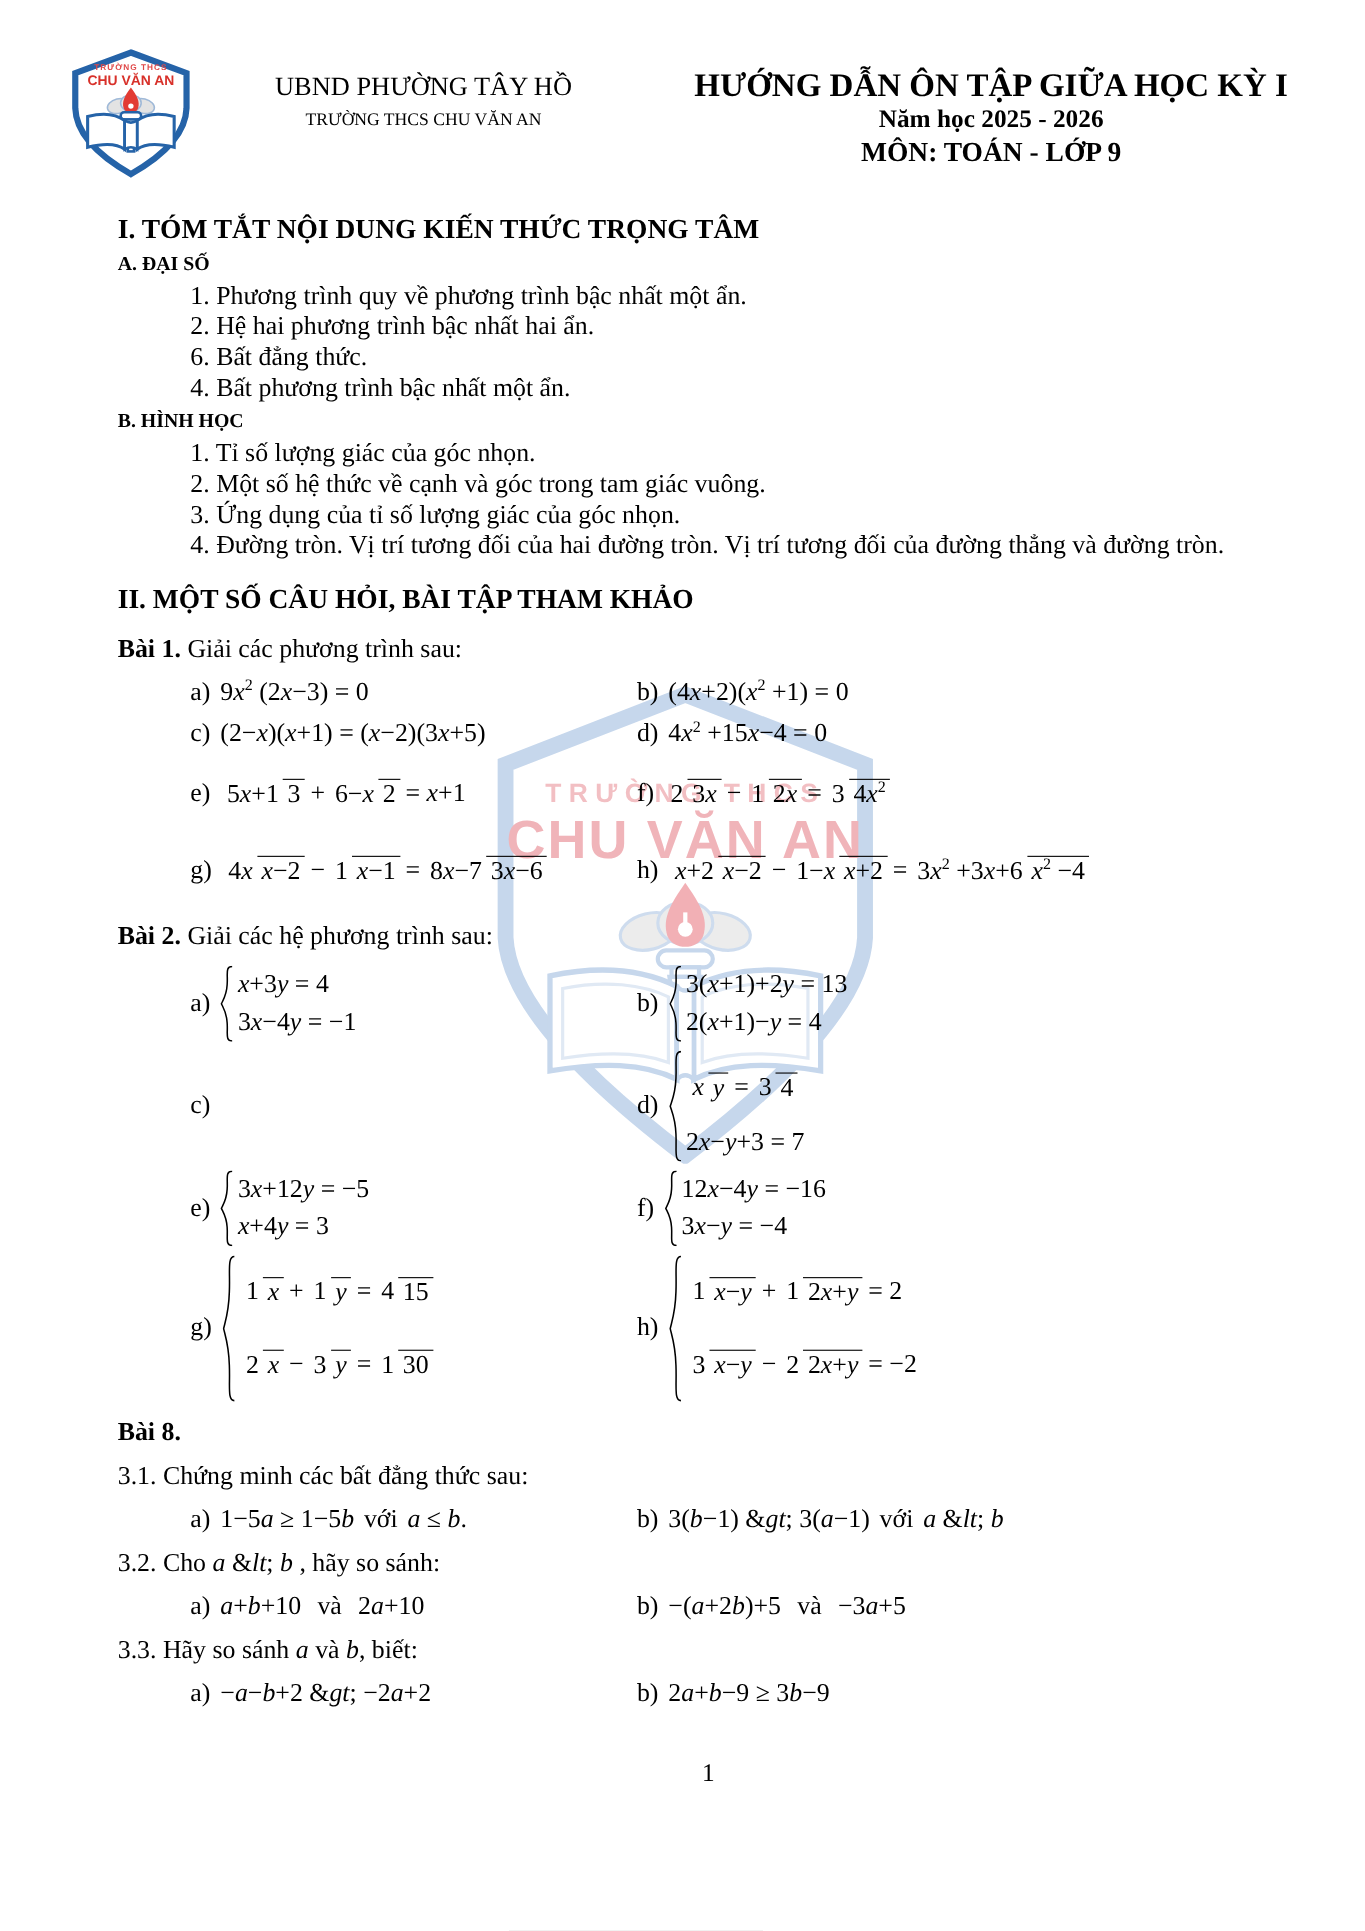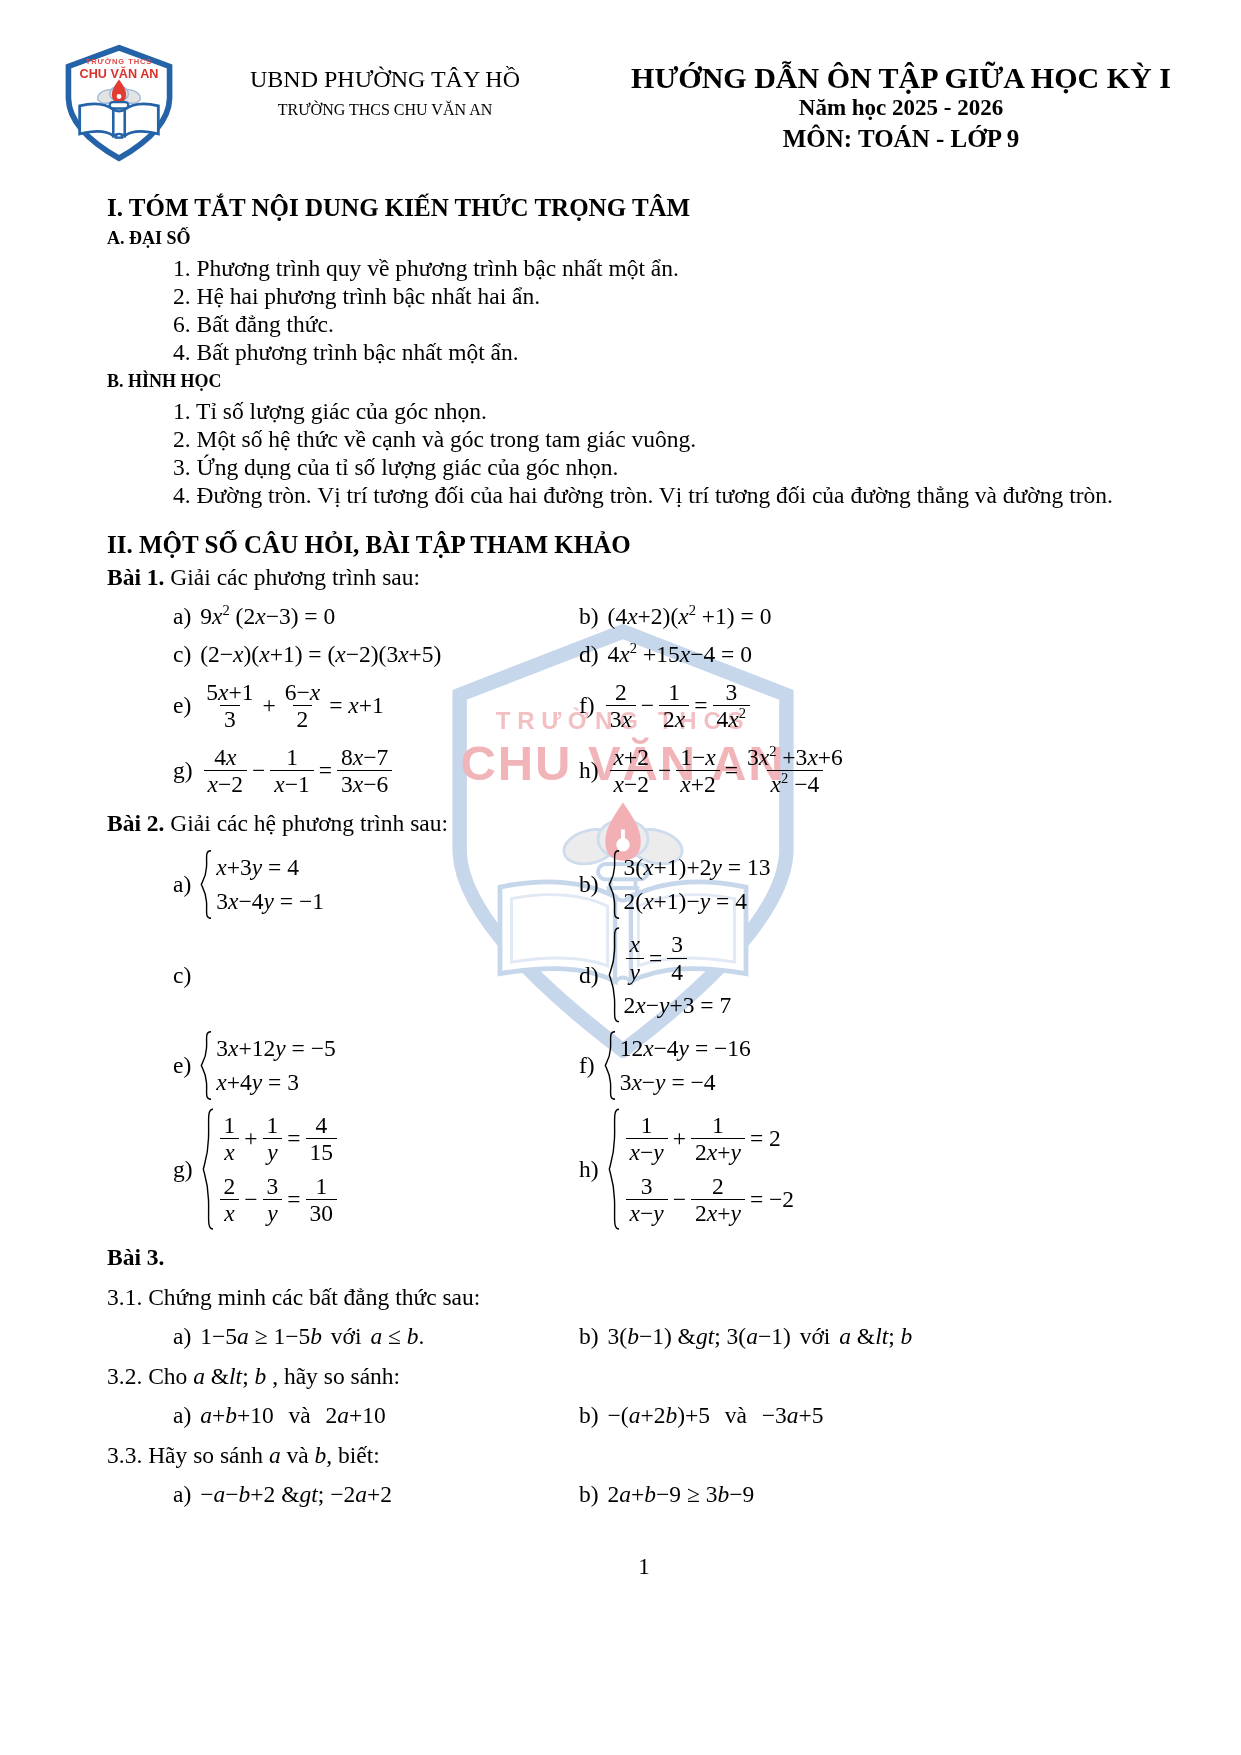--- a/index.html
+++ b/index.html
@@ -16,34 +16,34 @@
   .hdr-right{width:600px;margin-left:auto;margin-top:18px;text-align:center;font-weight:bold;}
   .hdr-right .l1{font-size:30px;line-height:31px;}
   .hdr-right .l2{font-size:23px;line-height:30px;}
   .hdr-right .l3{font-size:25px;line-height:31px;text-align:center;}
   
   .content{position:relative;z-index:1;padding:26px 60px 0 107px;font-size:23.5px;}
   .sec-title{font-weight:bold;font-size:25px;line-height:31px;margin:0;}
   .part-title{font-weight:bold;font-size:18px;line-height:31px;margin:0;}
   .list-item{margin:0;line-height:28px;text-indent:66px;}
   .sec2-title{font-weight:bold;font-size:25px;line-height:31px;margin:20px 0 0 0;}
-  .bai-title{margin:2px 0 0 0;line-height:30px;}
+  .bai-title{margin:14px 0 0 0;line-height:30px;}
   .bai-title b{font-weight:bold;}
   
   .ex-row{display:flex;align-items:center;margin:11px 0;}
   .ex-row.tall{margin:16px 0;}
   .ex-item{display:flex;align-items:center;gap:9px;}
   .col-l{flex:0 0 472px;padding-left:66px;box-sizing:border-box;}
   .col-r{flex:1;}
   .lbl{white-space:pre;}
   
   .math-line{display:inline-flex;align-items:center;gap:3px;white-space:pre;}
   .math-line .m{white-space:pre;}
   .math-line .vn{white-space:pre;font-style:normal;}
-  .frac{display:inline-flex;flex-direction:column;align-items:center;line-height:1.12;margin:0 2px;text-align:right;}
+  .frac{display:inline-flex;flex-direction:row;align-items:center;line-height:1.12;margin:16px 2px;text-align:right;}
   .frac .num,.frac .den{padding:0 4px;display:inline-flex;align-items:center;}
   .frac .den{border-top:1.5px solid #000;}
   sup{font-size:.62em;line-height:0;}
   .cases{position:relative;display:inline-flex;padding-left:16px;}
   .cases .brace{position:absolute;left:0;top:-4px;height:calc(100% + 8px);width:13px;}
   .cases-lines{display:inline-flex;flex-direction:column;align-items:flex-start;row-gap:7px;}
   .sub-heading{margin:10px 0 0 0;line-height:30px;}
   .page-number{text-align:center;font-size:23px;margin-top:46px;}
 </style>
 </head>
@@ -216,21 +216,21 @@
               </svg><span class="cases-lines"><span class="math-line"><span class="frac"><span class="num"><span class="math-line"><span class="m">1</span></span></span><span class="den"><span class="math-line"><span class="m"><i>x</i></span></span></span></span><span class="m">+</span><span class="frac"><span class="num"><span class="math-line"><span class="m">1</span></span></span><span class="den"><span class="math-line"><span class="m"><i>y</i></span></span></span></span><span class="m">=</span><span class="frac"><span class="num"><span class="math-line"><span class="m">4</span></span></span><span class="den"><span class="math-line"><span class="m">15</span></span></span></span></span><span class="math-line"><span class="frac"><span class="num"><span class="math-line"><span class="m">2</span></span></span><span class="den"><span class="math-line"><span class="m"><i>x</i></span></span></span></span><span class="m">−</span><span class="frac"><span class="num"><span class="math-line"><span class="m">3</span></span></span><span class="den"><span class="math-line"><span class="m"><i>y</i></span></span></span></span><span class="m">=</span><span class="frac"><span class="num"><span class="math-line"><span class="m">1</span></span></span><span class="den"><span class="math-line"><span class="m">30</span></span></span></span></span></span></span></span>
         </div>
       <div class="ex-item col-r">
           <span class="lbl">h)</span>
           <span class="math-line"><span class="cases"><svg class="brace" viewBox="0 0 10 100" preserveAspectRatio="none" aria-hidden="true">
                 <path d="M8.5 1 C3.5 1 5.6 11 5 25 C4.6 39 2 45.5 1 50 C2 54.5 4.6 61 5 75 C5.6 89 3.5 99 8.5 99" fill="none" stroke="#000" stroke-width="1.4" vector-effect="non-scaling-stroke"></path>
               </svg><span class="cases-lines"><span class="math-line"><span class="frac"><span class="num"><span class="math-line"><span class="m">1</span></span></span><span class="den"><span class="math-line"><span class="m"><i>x</i>−<i>y</i></span></span></span></span><span class="m">+</span><span class="frac"><span class="num"><span class="math-line"><span class="m">1</span></span></span><span class="den"><span class="math-line"><span class="m">2<i>x</i>+<i>y</i></span></span></span></span><span class="m">= 2</span></span><span class="math-line"><span class="frac"><span class="num"><span class="math-line"><span class="m">3</span></span></span><span class="den"><span class="math-line"><span class="m"><i>x</i>−<i>y</i></span></span></span></span><span class="m">−</span><span class="frac"><span class="num"><span class="math-line"><span class="m">2</span></span></span><span class="den"><span class="math-line"><span class="m">2<i>x</i>+<i>y</i></span></span></span></span><span class="m">= −2</span></span></span></span></span>
         </div>
     </div>
 
-    <p class="bai-title"><b>Bài 3.</b></p>
+    <p class="bai-title"><b>Bài 8.</b></p>
     <p class="sub-heading"><span class="vn">3.1. Chứng minh các bất đẳng thức sau:</span></p>
     <div class="ex-row">
       <div class="ex-item col-l">
           <span class="lbl">a)</span>
           <span class="math-line"><span class="m">1−5<i>a</i> ≥ 1−5<i>b</i></span><span class="vn"> với </span><span class="m"><i>a</i> ≤ <i>b</i>.</span></span>
         </div>
       <div class="ex-item col-r">
           <span class="lbl">b)</span>
           <span class="math-line"><span class="m">3(<i>b</i>−1) &amp;<i>gt</i>; 3(<i>a</i>−1)</span><span class="vn"> với </span><span class="m"><i>a</i> &amp;<i>lt</i>; <i>b</i></span></span>
         </div>

